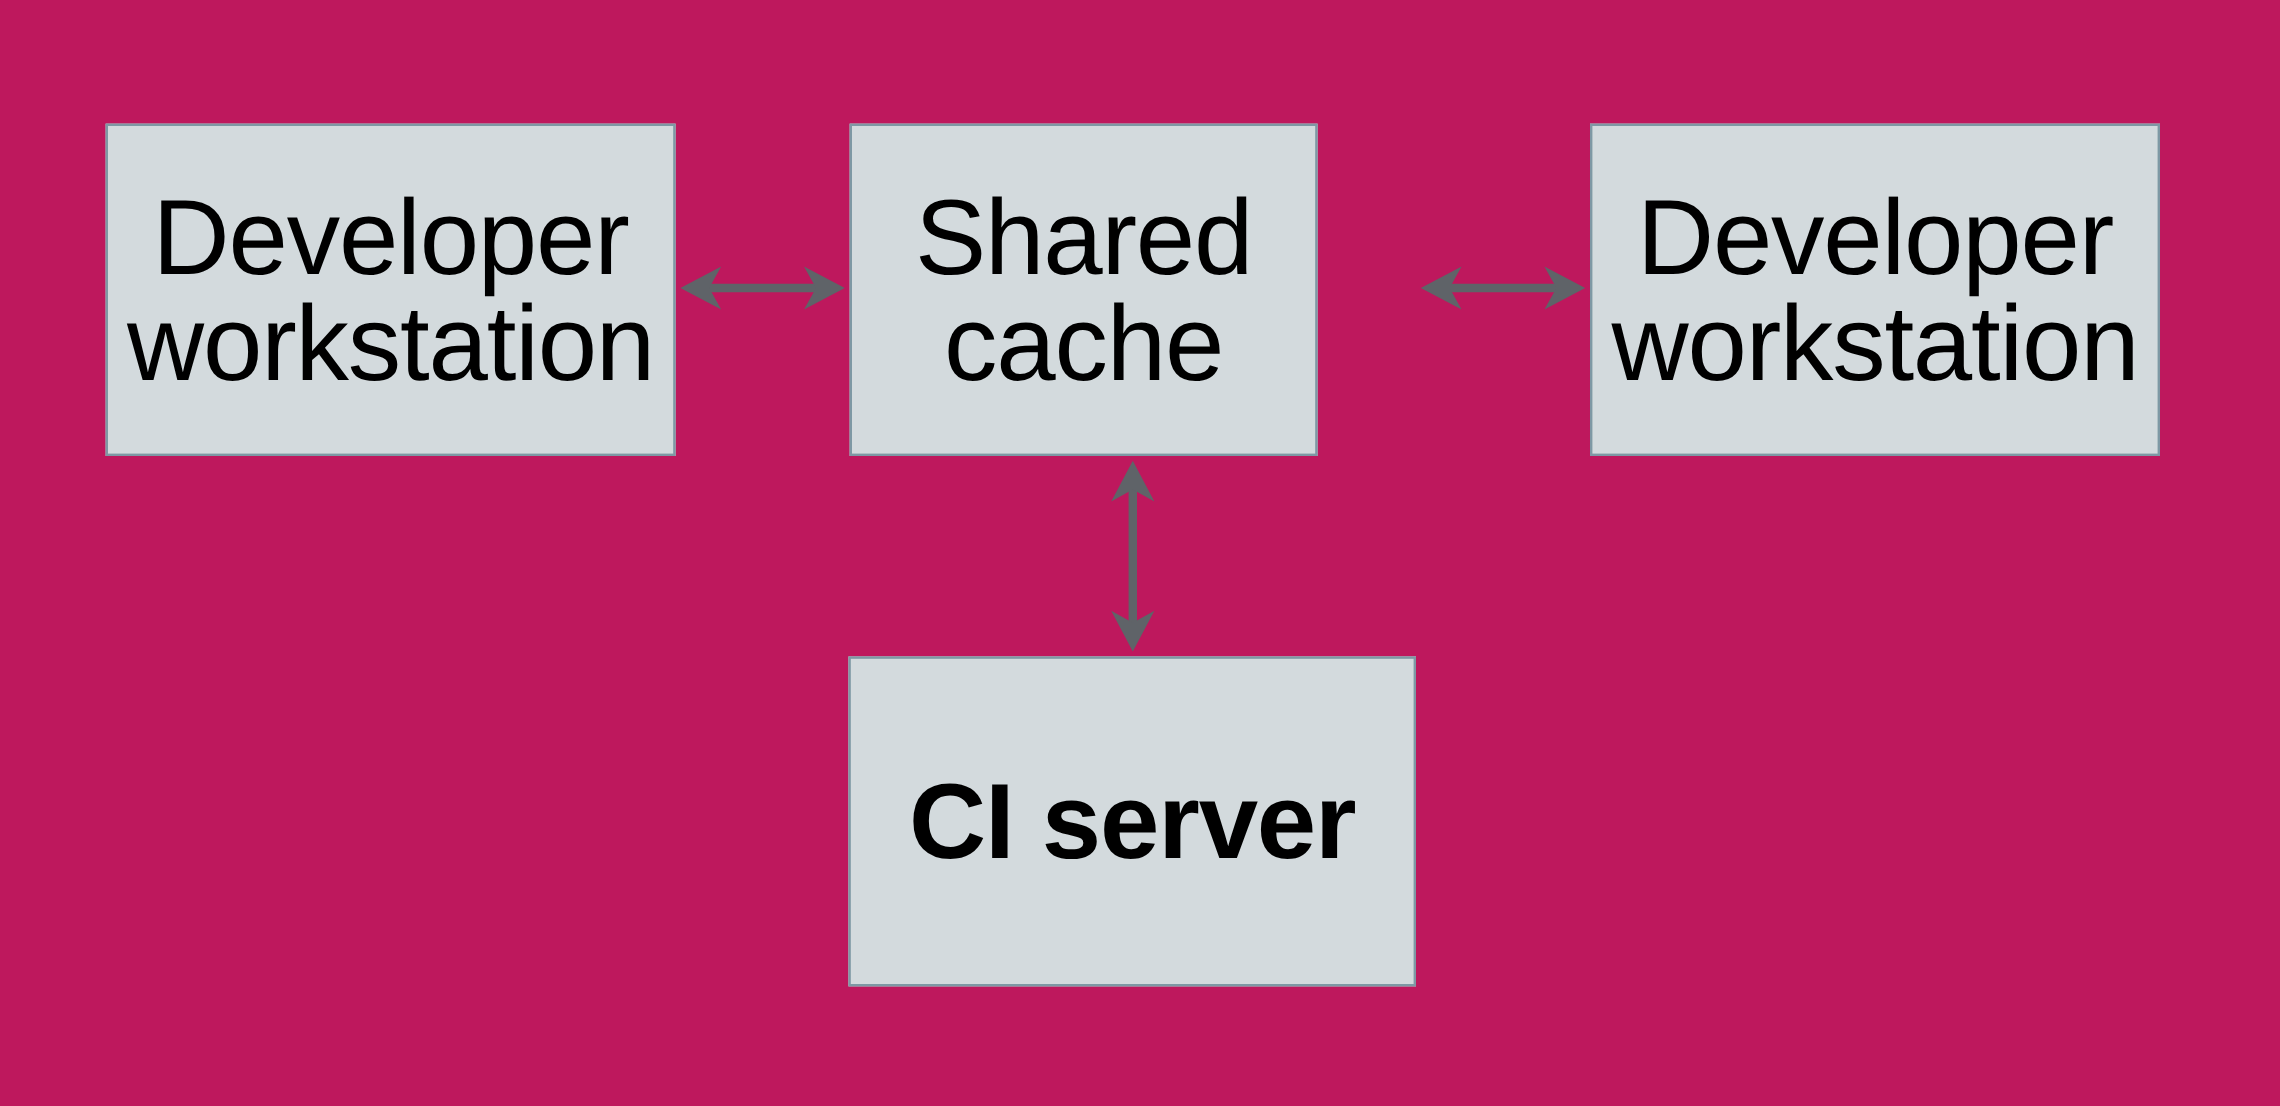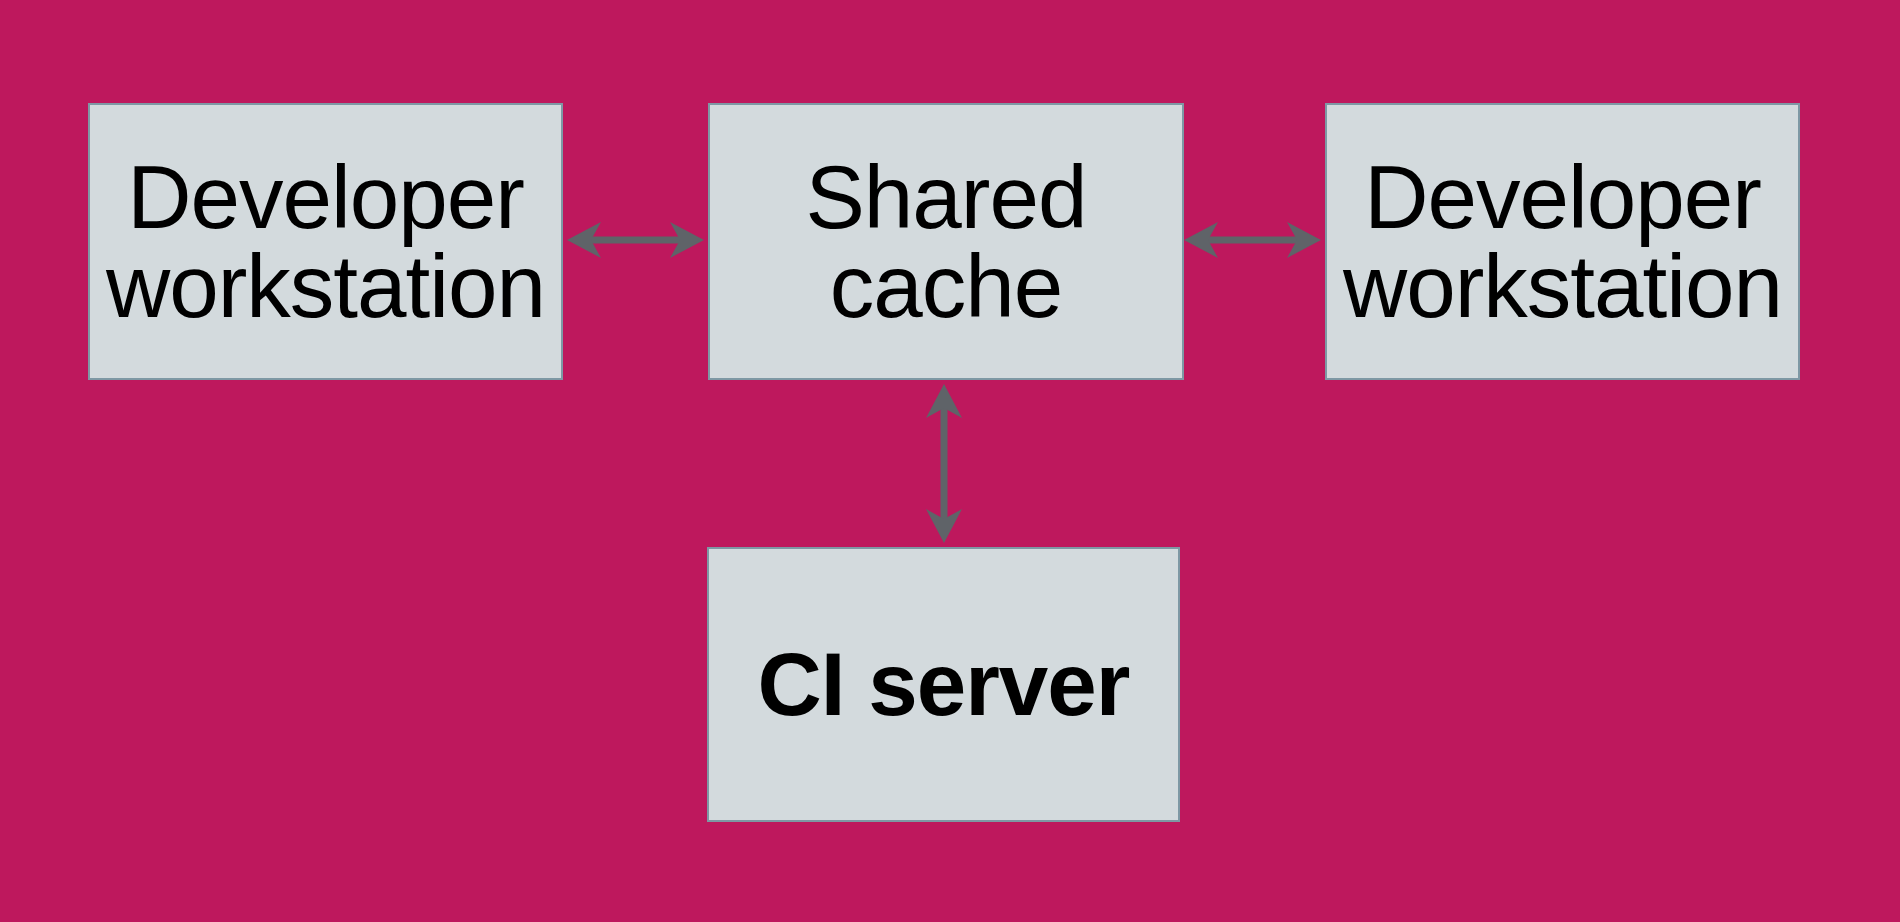--- a/index.html
+++ b/index.html
@@ -26,21 +26,21 @@
     text-align: center;
   }
   .node-label {
     font-size: 89px;
     line-height: 1.0;
     letter-spacing: -1px;
     color: #000000;
     padding: 0 8px;
   }
   #node-dev-left   { left: 88px;   top: 103px; width: 475px; height: 277px; }
-  #node-cache      { left: 708px;  top: 103px; width: 476px; height: 277px; }
+  #node-cache      { left: 708px;  top: 103px; width: 390px; height: 277px; }
   #node-dev-right  { left: 1325px; top: 103px; width: 475px; height: 277px; }
   #node-ci         { left: 707px;  top: 547px; width: 473px; height: 275px; font-weight: bold; }
   #edges-overlay {
     position: absolute;
     left: 0; top: 0;
     width: 1900px;
     height: 922px;
     pointer-events: none;
   }
   .edge-shaft { stroke: #5f6368; stroke-width: 7; }

